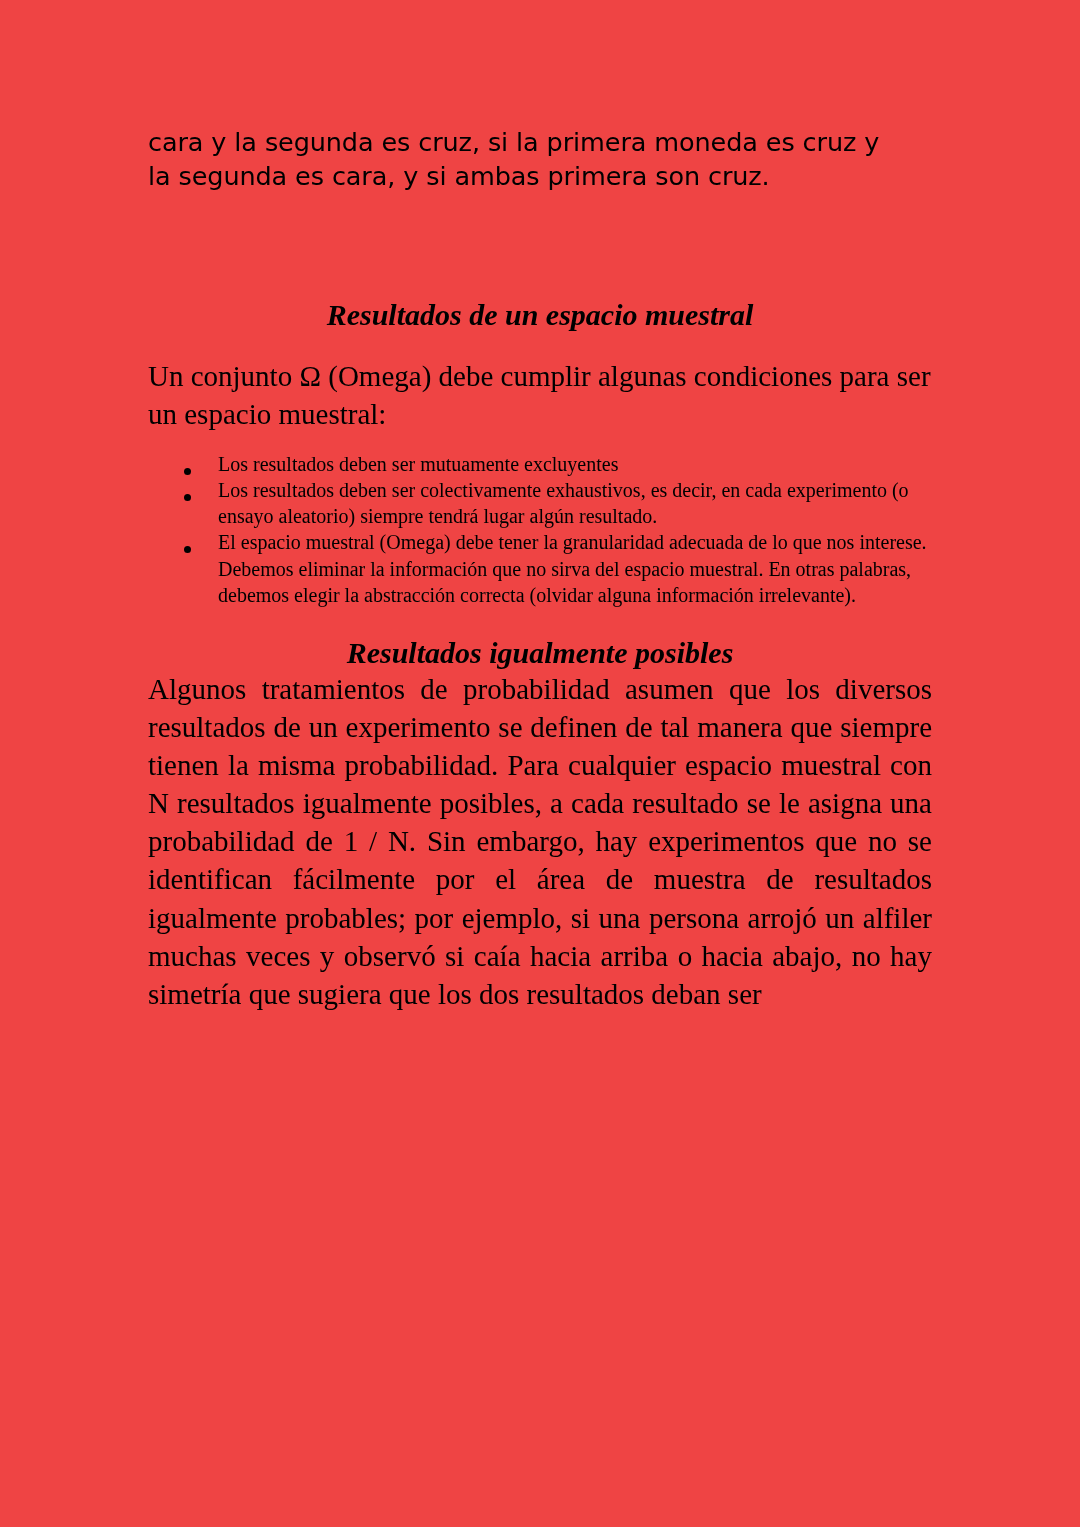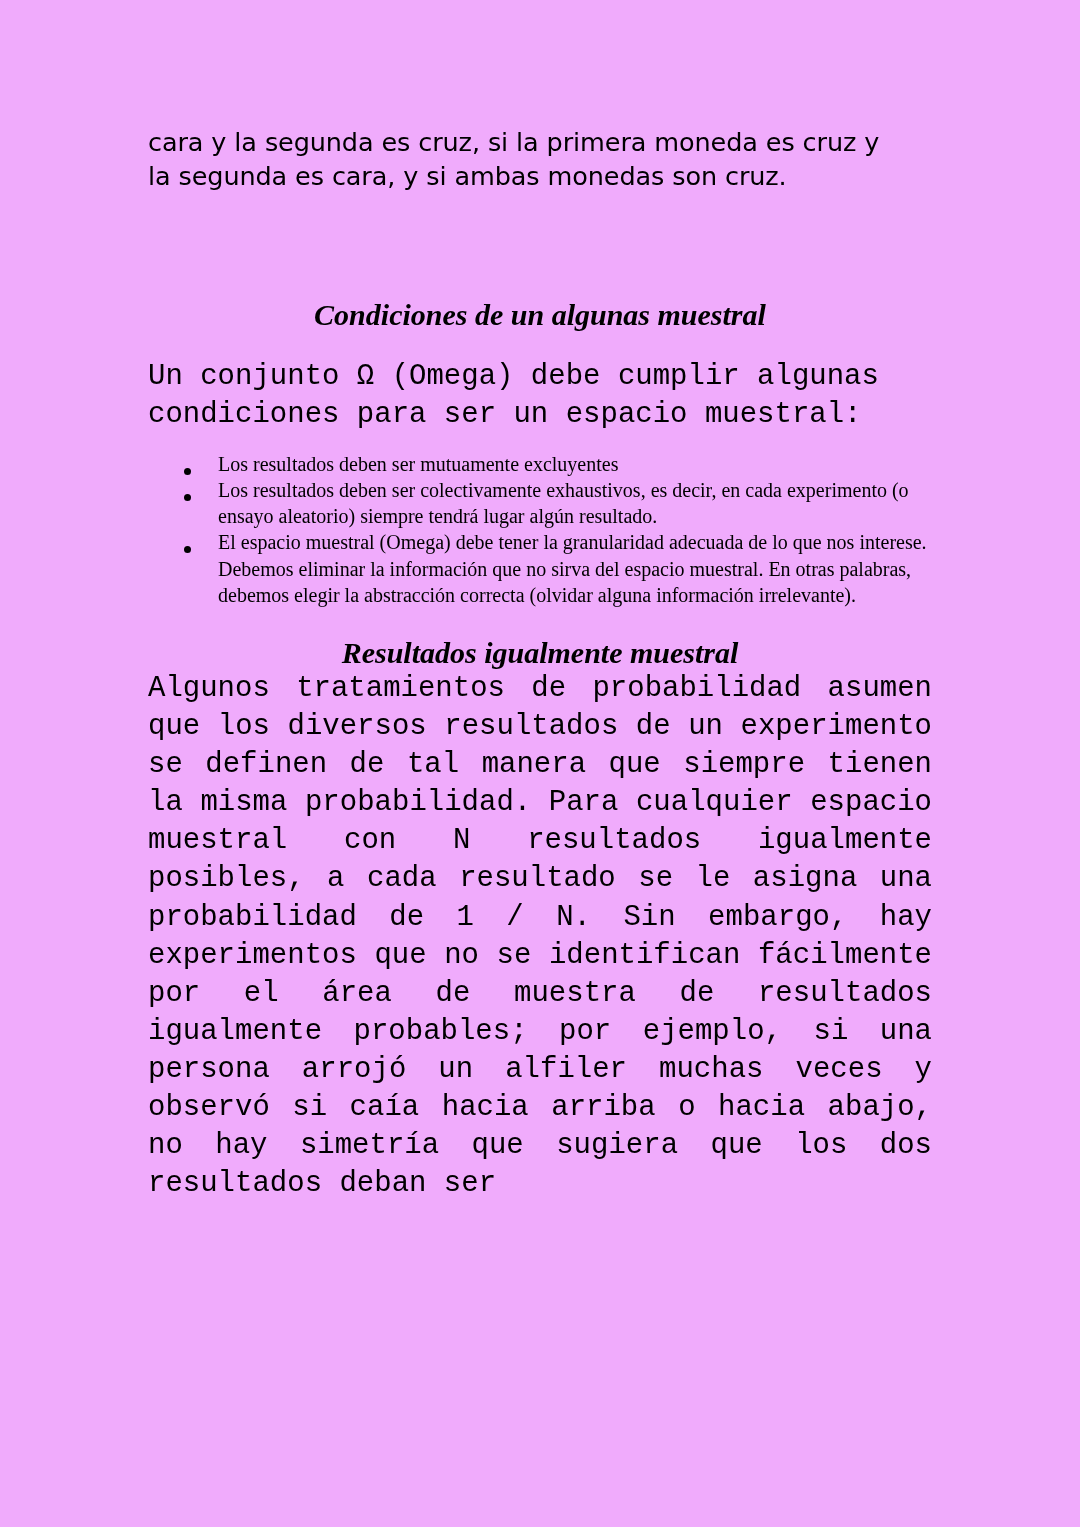--- a/index.html
+++ b/index.html
@@ -4,21 +4,21 @@
 <style>
   html, body {
     margin: 0;
     padding: 0;
     background: #ffffff;
   }
   .page {
     position: relative;
     width: 1080px;
     height: 1527px;
-    background: #f0abfc;
+    background: #ef4444;
     margin: 0 auto;
     overflow: hidden;
   }
   .content {
     position: absolute;
     left: 148px;
     top: 126px;
     width: 784px;
   }
   .intro-para {
@@ -38,21 +38,21 @@
     font-weight: bold;
     font-size: 30px;
     text-align: center;
     color: #000000;
     margin: 0;
   }
   .heading-1 {
     margin-top: 104px;
   }
   .body-para {
-    font-family: Liberation Mono, monospace;
+    font-family: Liberation Serif, serif;
     font-size: 29px;
     line-height: 1.30;
     color: #000000;
     margin: 0;
   }
   .para-after-h1 {
     margin-top: 26px;
   }
   ul.bullets {
     list-style: none;
@@ -92,33 +92,33 @@
   }
 </style>
 </head>
 <body>
 
 <div class="page">
   <div class="content">
 
     <p class="intro-para">
       <span>cara y la segunda es cruz, si la primera moneda es cruz y</span>
-      <span class="line2">la segunda es cara, y si ambas monedas son cruz.</span>
+      <span class="line2">la segunda es cara, y si ambas primera son cruz.</span>
     </p>
 
-    <h2 class="heading heading-1">Condiciones de un algunas muestral</h2>
+    <h2 class="heading heading-1">Resultados de un espacio muestral</h2>
 
     <p class="body-para para-after-h1">Un conjunto Ω (Omega) debe cumplir algunas condiciones para ser un espacio muestral:</p>
 
     <ul class="bullets">
       <li>Los resultados deben ser mutuamente excluyentes</li>
       <li>Los resultados deben ser colectivamente exhaustivos, es decir, en cada experimento (o ensayo aleatorio) siempre tendrá lugar algún resultado.</li>
       <li>El espacio muestral (Omega) debe tener la granularidad adecuada de lo que nos interese. Debemos eliminar la información que no sirva del espacio muestral. En otras palabras, debemos elegir la abstracción correcta (olvidar alguna información irrelevante).</li>
     </ul>
 
-    <h2 class="heading heading-2">Resultados igualmente muestral</h2>
+    <h2 class="heading heading-2">Resultados igualmente posibles</h2>
 
     <p class="body-para justified">
       <span>Algunos tratamientos de probabilidad asumen que los diversos resultados de un experimento se definen de tal manera que siempre tienen la misma probabilidad. Para cualquier espacio muestral con N resultados igualmente posibles, a cada resultado se le asigna una probabilidad de 1 / N. Sin embargo, hay experimentos que no se identifican fácilmente por el área de muestra de resultados igualmente probables; por ejemplo, si una persona arrojó un alfiler muchas veces y observó si caía hacia arriba o hacia abajo, no hay simetría que sugiera que los dos resultados deban ser</span>
     </p>
 
   </div>
 </div>
 
 </body></html>

